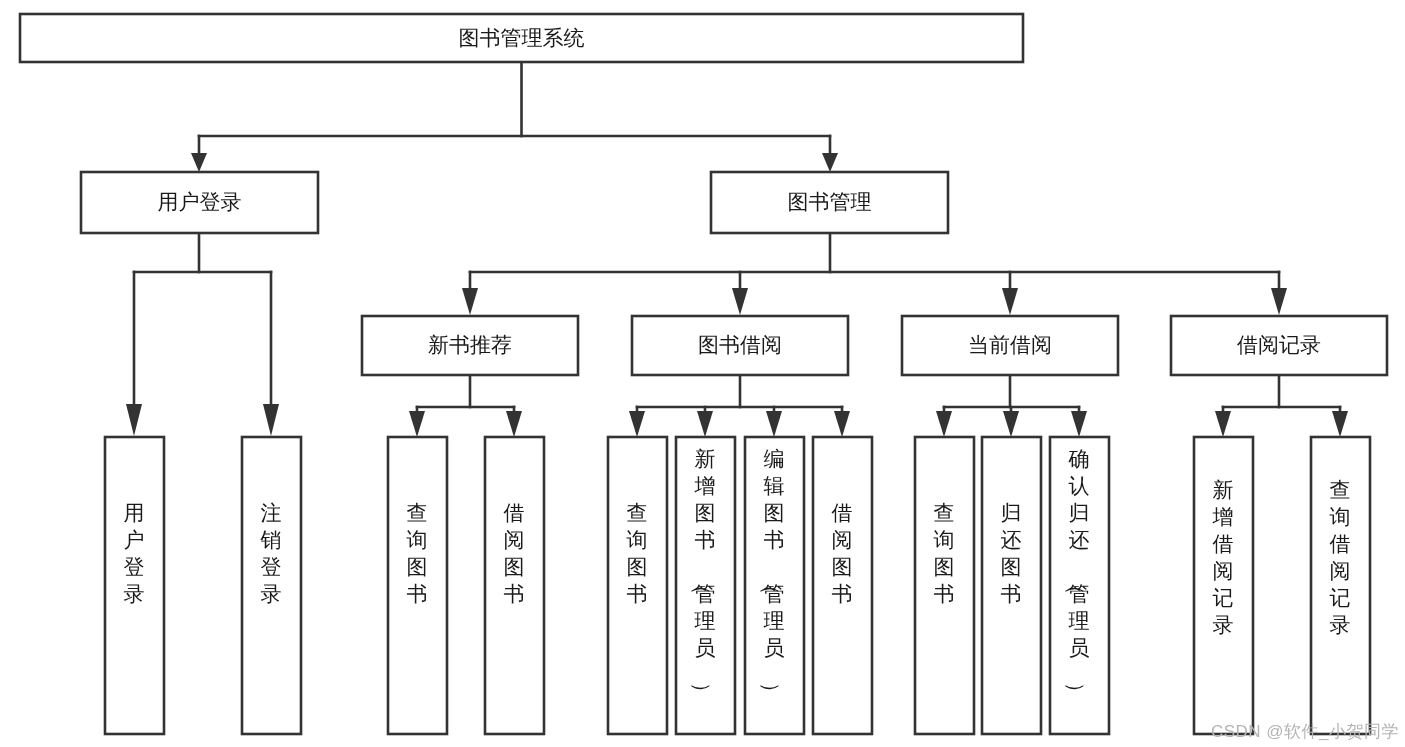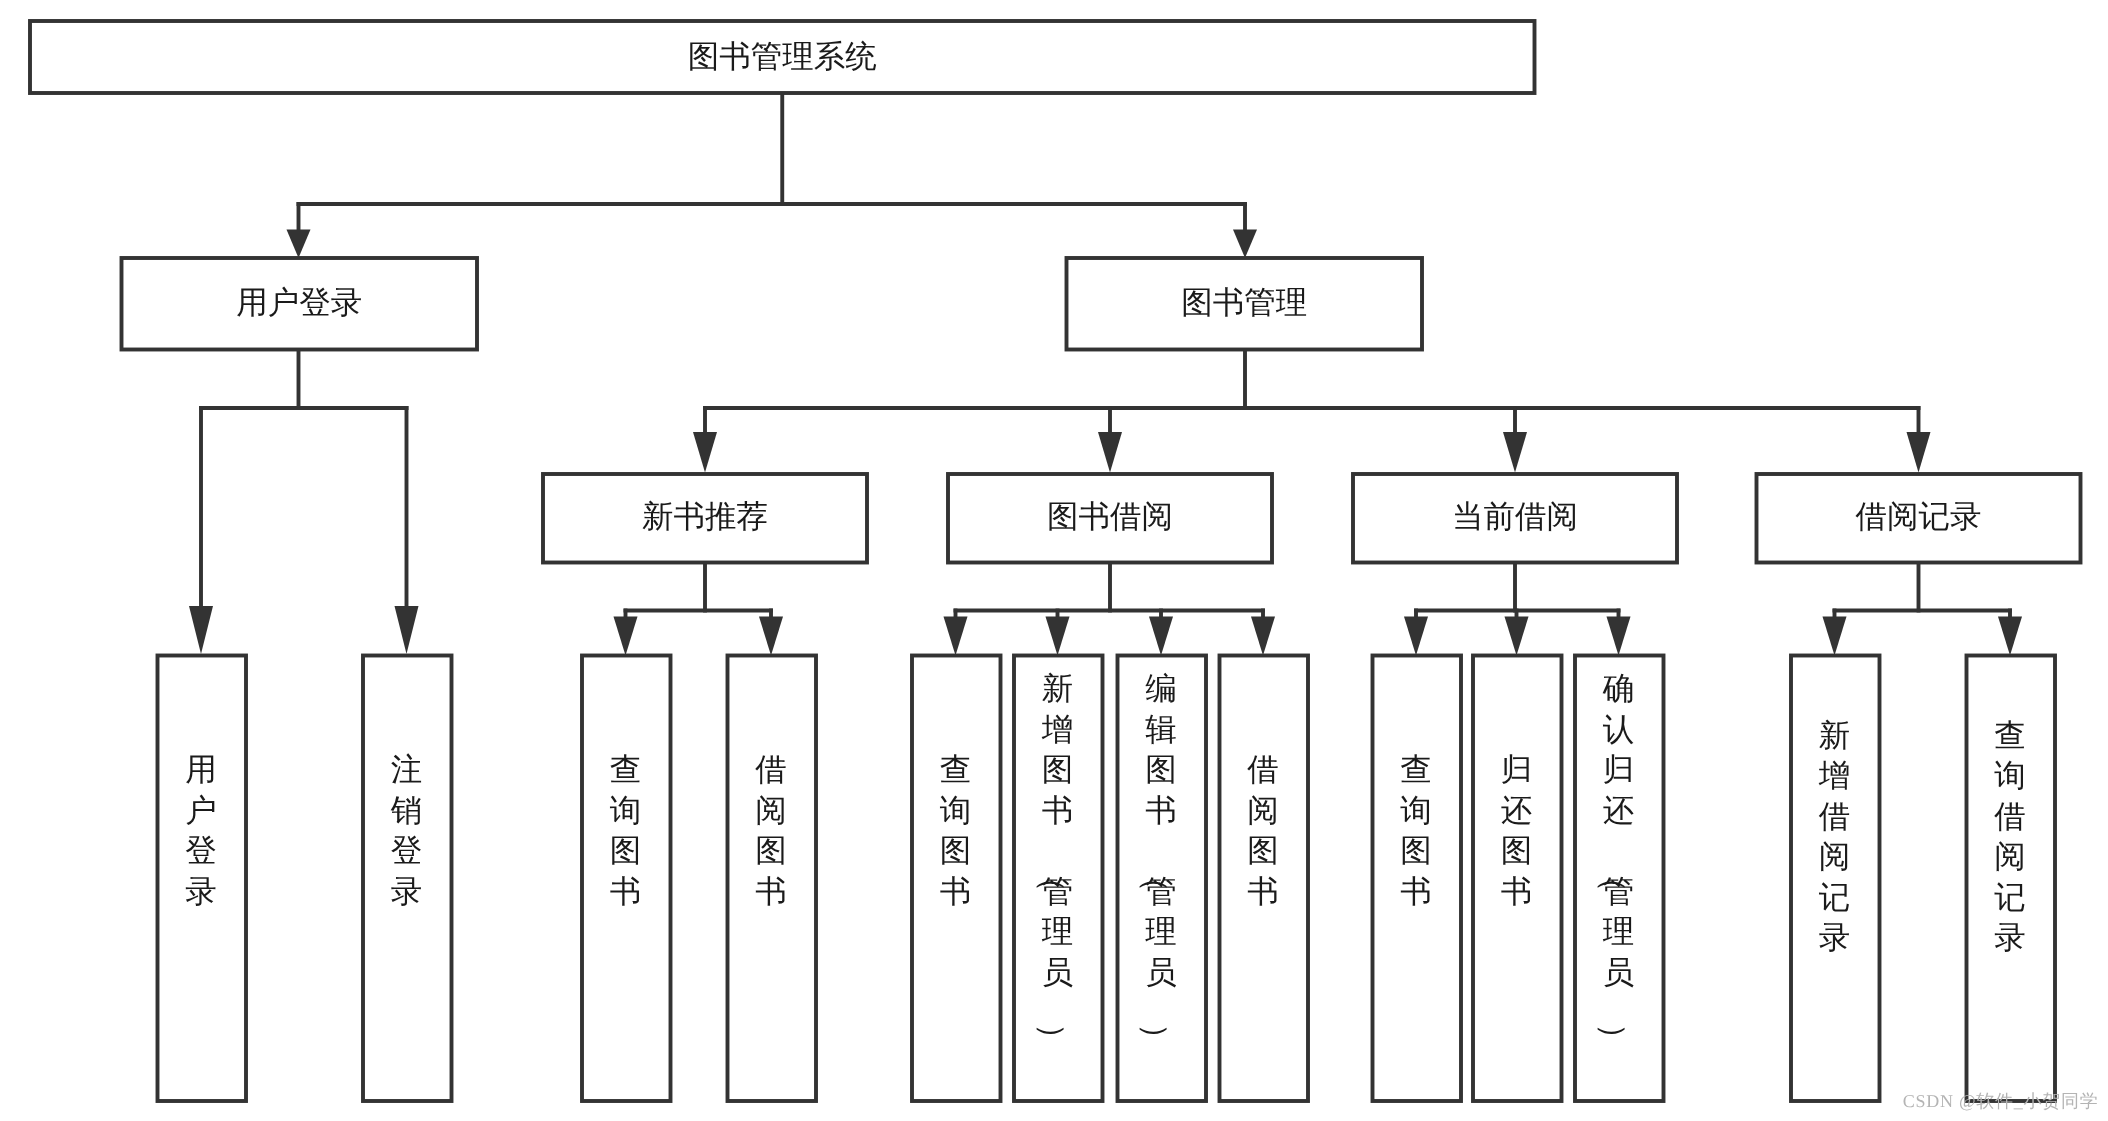--- a/index.html
+++ b/index.html
@@ -44,22 +44,22 @@
     stroke-linecap: square;
   }
   .arrow-head {
     fill: #333333;
     stroke: none;
   }
   .watermark {
     position: absolute;
     right: 6px;
     bottom: 4px;
-    font-family: Liberation Serif, serif;
-    font-size: 12px;
+    font-family: Liberation Sans, sans-serif;
+    font-size: 17px;
     color: #b4b4b4;
     letter-spacing: 0.5px;
     white-space: nowrap;
     pointer-events: none;
   }
 </style>
 </head>
 <body>
 
 <svg id="diagram" viewBox="0 0 1405 747" xmlns="http://www.w3.org/2000/svg">

